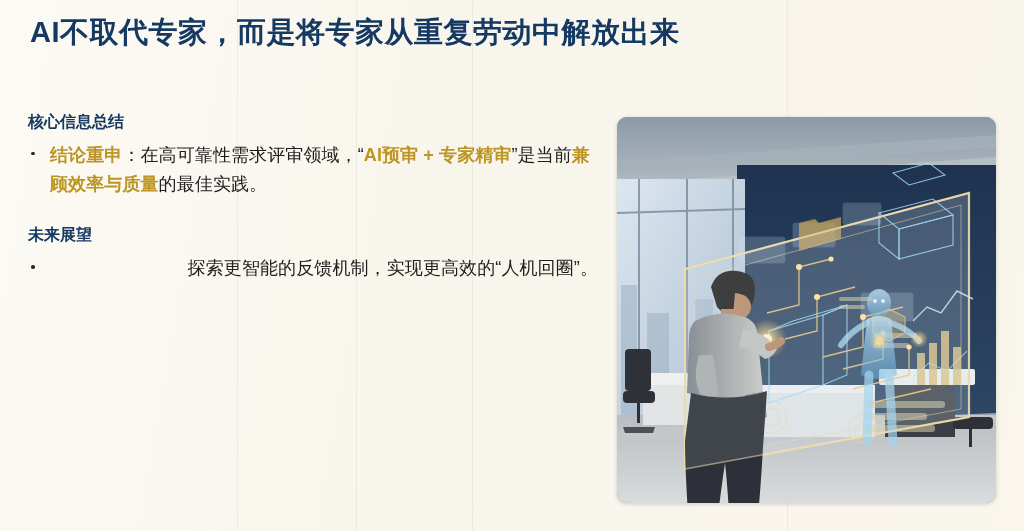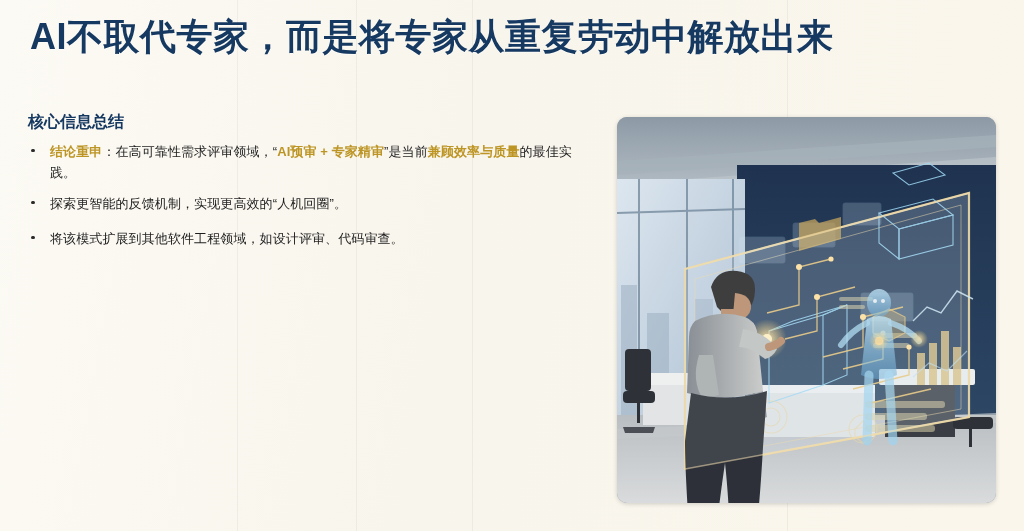--- a/index.html
+++ b/index.html
@@ -26,21 +26,21 @@
   .slide {
     position:absolute; inset:0;
     background:linear-gradient(100deg,#FCFAF4 0%, #F8F5EC 45%, #FAF6EC 100%);
   }
 
   
   .title {
     position:absolute;
     left:30px; top:14px;
     width:960px;
-    font-size:36px;
+    font-size:29px;
     font-weight:bold;
     letter-spacing:0.5px;
     color:#163961;
     line-height:1.28;
     white-space:nowrap;
     text-shadow:0 1px 0 rgba(255,255,255,0.55);
   }
 
   
   .left-col {
@@ -55,37 +55,37 @@
     line-height:1.3;
     margin-bottom:8px;
   }
   .section-head.second { margin-top:26px; }
 
   ul.bullets { list-style:none; }
   ul.bullets li {
     position:relative;
     padding-left:22px;
     margin-bottom:10px;
-    font-size:13px;
+    font-size:18px;
     line-height:1.62;
     color:#1E1E1E;
     letter-spacing:0.1px;
   }
   ul.bullets li .dot {
     position:absolute;
     left:3px; top:0.62em;
     width:3.5px; height:3.5px;
     border-radius:50%;
     background:#2a2a2a;
   }
   .gold { color:#BD9524; font-weight:bold; }
   .gold-plain { color:#BD9524; }
   .dark-strong { color:#1E1E1E; }
 
-  .sec2 ul.bullets li { margin-bottom:14px; }
+  .sec2 ul.bullets li { margin-bottom:14px;text-align:right; }
 
   
   .photo {
     position:absolute;
     left:617px; top:117px;
     width:379px; height:386px;
     border-radius:10px;
     overflow:hidden;
     box-shadow:0 1px 4px rgba(60,60,60,0.22);
     background:#8C9AA6;
@@ -113,31 +113,28 @@
         <li>
           <span class="dot"></span>
           <span class="gold">结论重申</span><span class="dark-strong">：在高可靠性需求评审领域，“</span><span class="gold">AI预审 + 专家精审</span><span class="dark-strong">”是当前</span><span class="gold">兼顾效率与质量</span><span class="dark-strong">的最佳实践。</span>
         </li>
 
 
       </ul>
     </div>
 
     <div class="sec2">
+      <div class="section-head second">未来展望</div>
       <ul class="bullets">
 
         <li>
           <span class="dot"></span>
           <span class="dark-strong">探索更智能的反馈机制，实现更高效的“人机回圈”。</span>
         </li>
 
-        <li>
-          <span class="dot"></span>
-          <span class="dark-strong">将该模式扩展到其他软件工程领域，如设计评审、代码审查。</span>
-        </li>
 
 
       </ul>
     </div>
 
   </div>
 
   <div class="photo">
     <svg viewBox="0 0 379 386" preserveAspectRatio="xMidYMid slice">
       <defs>

